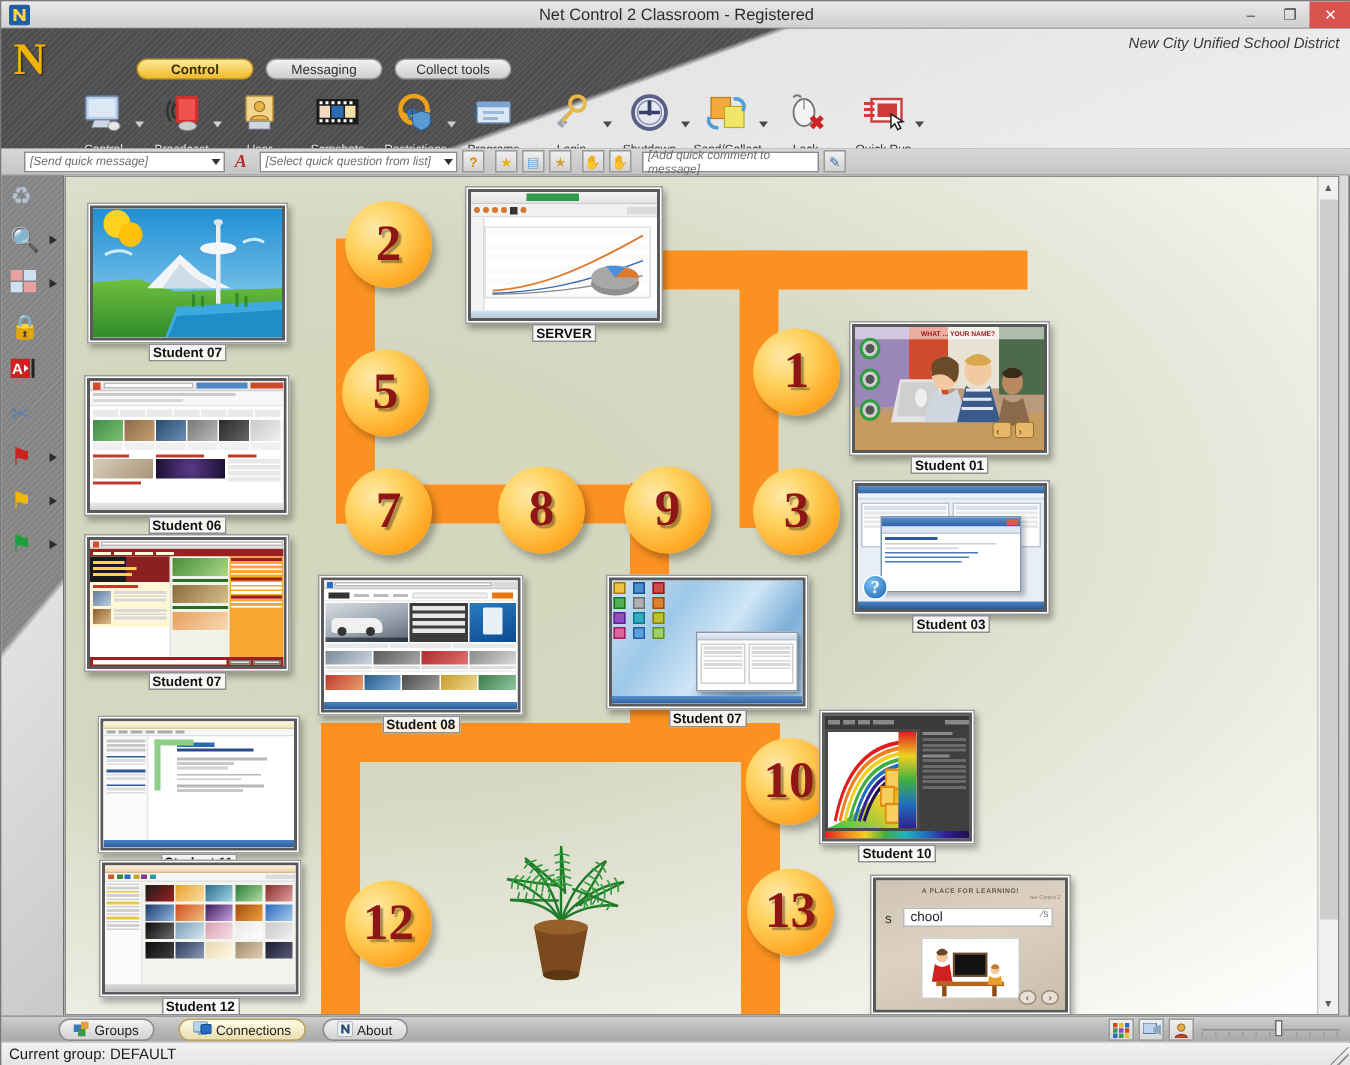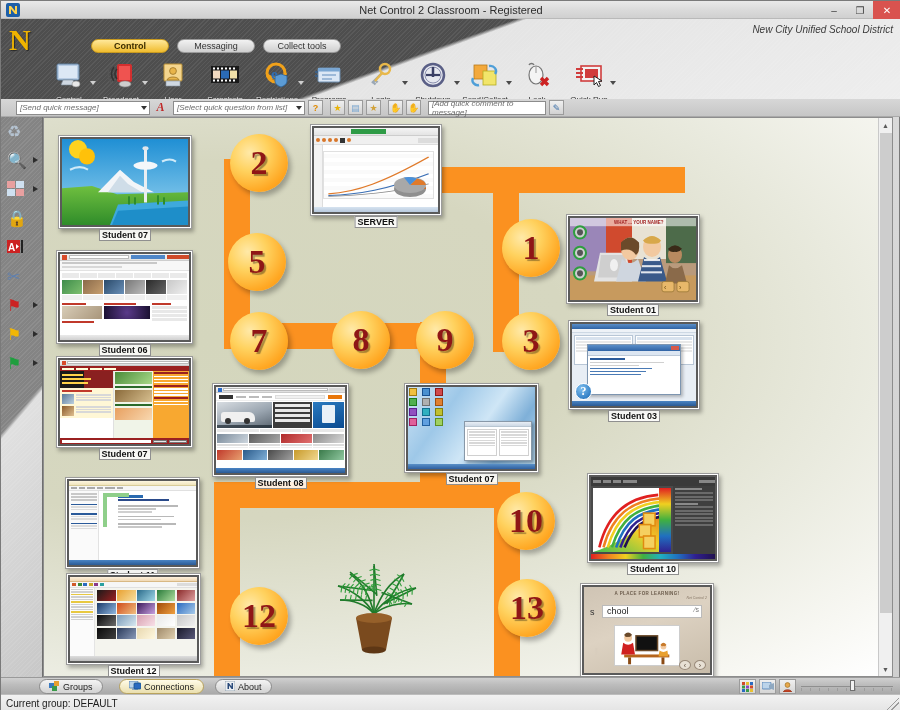--- a/index.html
+++ b/index.html
@@ -979,21 +979,21 @@
                   <div style="height:1.5px;background:#d8d8d8"></div>
                 </div>
               </div>
             </div>
             <div class="wtask" style="background:linear-gradient(180deg,#5a90c8,#2f60a0)"></div>
           </div>
         </div>
         <div class="caption">Student 07</div>
       </div>
 
-      <div class="thumb" style="left:543px;top:355px;width:132px;height:90px">
+      <div class="thumb" style="left:502px;top:355px;width:104px;height:90px">
         <div class="screen">
           <div class="inner" style="background:#4a4a4a">
             <div style="height:9px;background:#3a3a3a;display:flex;gap:2px;align-items:center;padding-left:2px">
               <span style="width:8px;height:3px;background:#888"></span>
                 <span style="width:8px;height:3px;background:#888"></span>
               <span style="width:8px;height:3px;background:#888"></span>
                 <span style="width:14px;height:3px;background:#888"></span>
               <span style="flex:1"></span>
                 <span style="width:16px;height:3px;background:#888"></span>
             </div>

